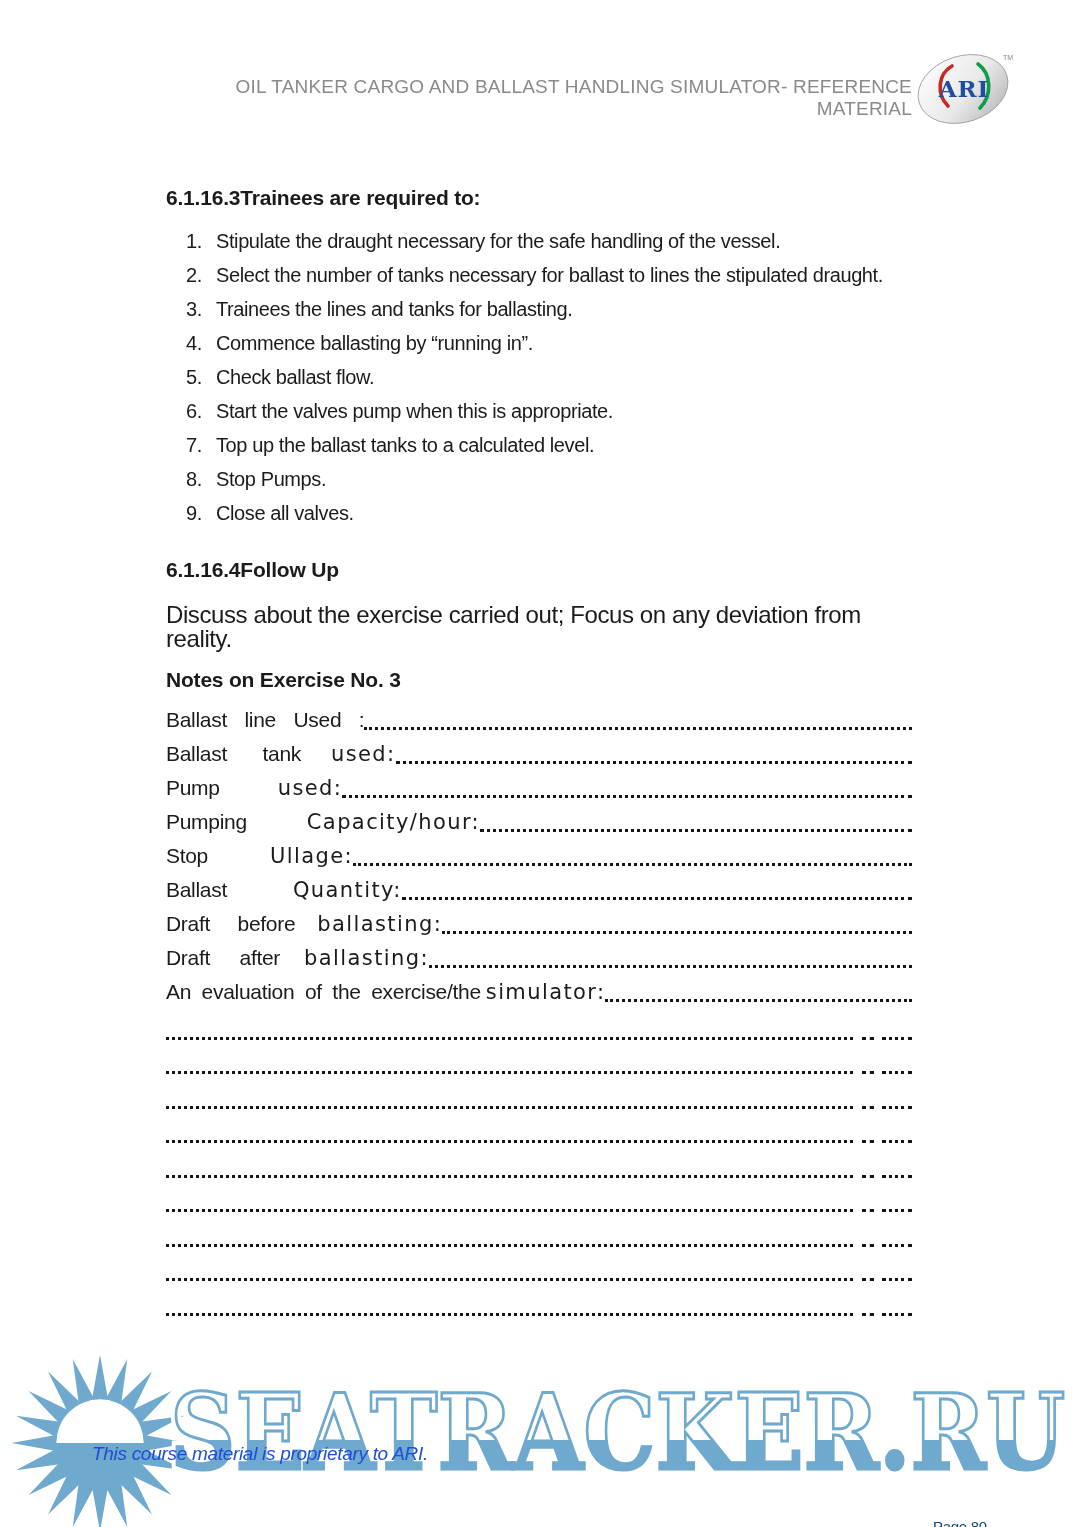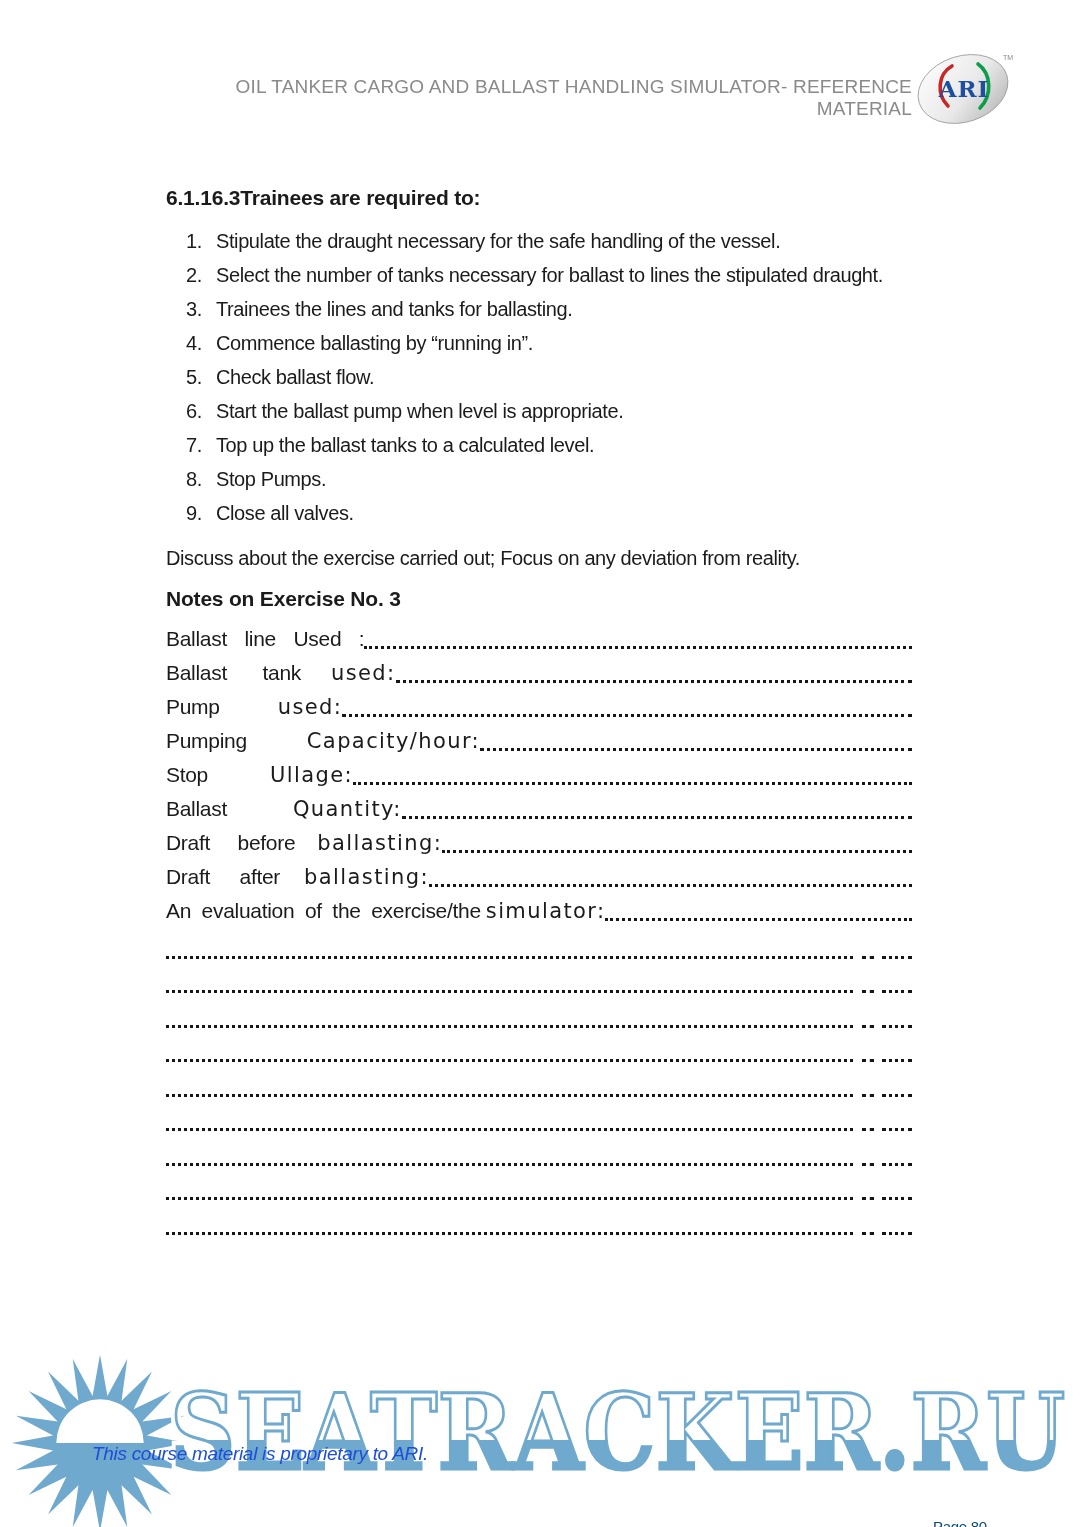--- a/index.html
+++ b/index.html
@@ -22,21 +22,21 @@
   .sec-head { display:flex; font-weight:bold; font-size:21px; letter-spacing:-.2px; }
   .sec-1 { margin-top:66px; }
   .sec-2 { margin-top:33px; }
 
   
   .num-list { margin-top:19px; }
   .li-row { display:flex; margin-bottom:10px; font-size:20px; letter-spacing:-.4px; line-height:24px; }
   .li-num { width:50px; text-align:right; padding-right:14px; flex:none; }
   .li-text { flex:1; text-align:justify; }
 
-  .para { margin-top:21px; font-size:20px; letter-spacing:-.4px; line-height:24px; }
+  .para { margin-top:21px; font-size:24px; letter-spacing:-.4px; line-height:24px; }
   .notes-title { margin-top:17px; font-weight:bold; font-size:21px; letter-spacing:-.2px; }
 
   
   .notes-rows { margin-top:11px; }
   .nrow { display:flex; align-items:flex-end; line-height:34px; height:34px; font-size:21px; }
   .nrow .pre { word-spacing:var(--g); letter-spacing:-.3px; white-space:nowrap; }
   .nrow .key {
     margin-left:var(--g); font-family:"DejaVu Sans", sans-serif;
     font-size:21px; letter-spacing:1.4px; white-space:nowrap;
   }
@@ -109,36 +109,40 @@
     <div class="li-row">
       <span class="li-num">4.</span>
       <span class="li-text">Commence ballasting by “running in”.</span>
     </div>
     <div class="li-row">
       <span class="li-num">5.</span>
       <span class="li-text">Check ballast flow.</span>
     </div>
     <div class="li-row">
       <span class="li-num">6.</span>
-      <span class="li-text">Start the ballast pump when level is appropriate.</span>
+      <span class="li-text">Start the valves pump when this is appropriate.</span>
     </div>
     <div class="li-row">
       <span class="li-num">7.</span>
       <span class="li-text">Top up the ballast tanks to a calculated level.</span>
     </div>
     <div class="li-row">
       <span class="li-num">8.</span>
       <span class="li-text">Stop Pumps.</span>
     </div>
     <div class="li-row">
       <span class="li-num">9.</span>
       <span class="li-text">Close all valves.</span>
     </div>
   </div>
 
+  <div class="sec-head sec-2">
+    <span>6.1.16.4</span>
+    <span>Follow Up</span>
+  </div>
 
   <p class="para">Discuss about the exercise carried out; Focus on any deviation from reality.</p>
 
   <div class="notes-title">Notes on Exercise No. 3</div>
 
   <div class="notes-rows">
     <div class="nrow r1">
       <span class="pre">Ballast line Used :</span>
         <span class="key"></span>
         <span class="dots"></span>

